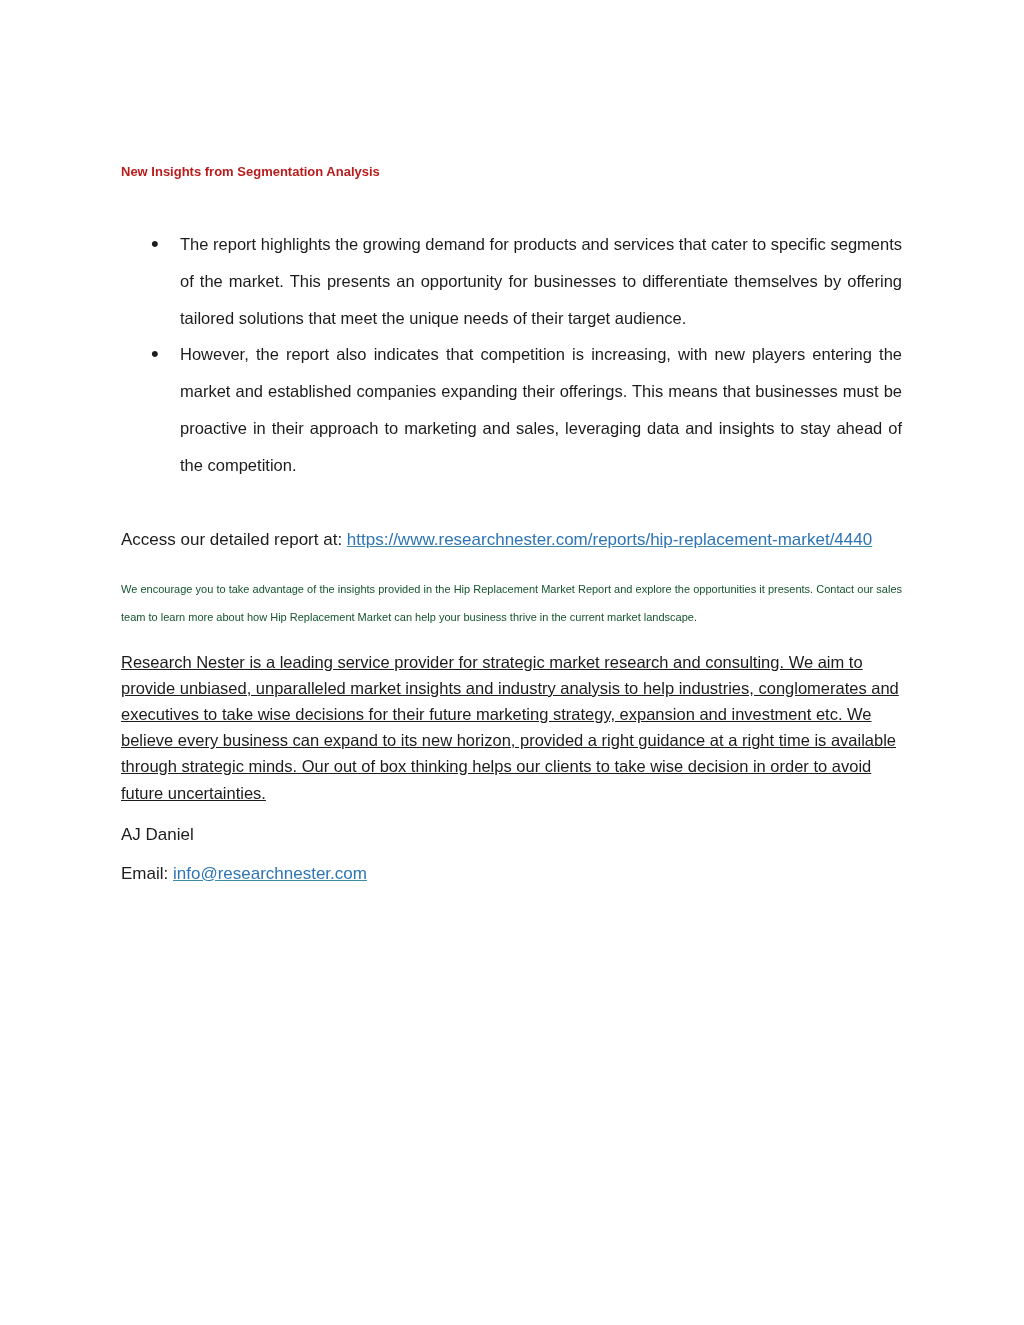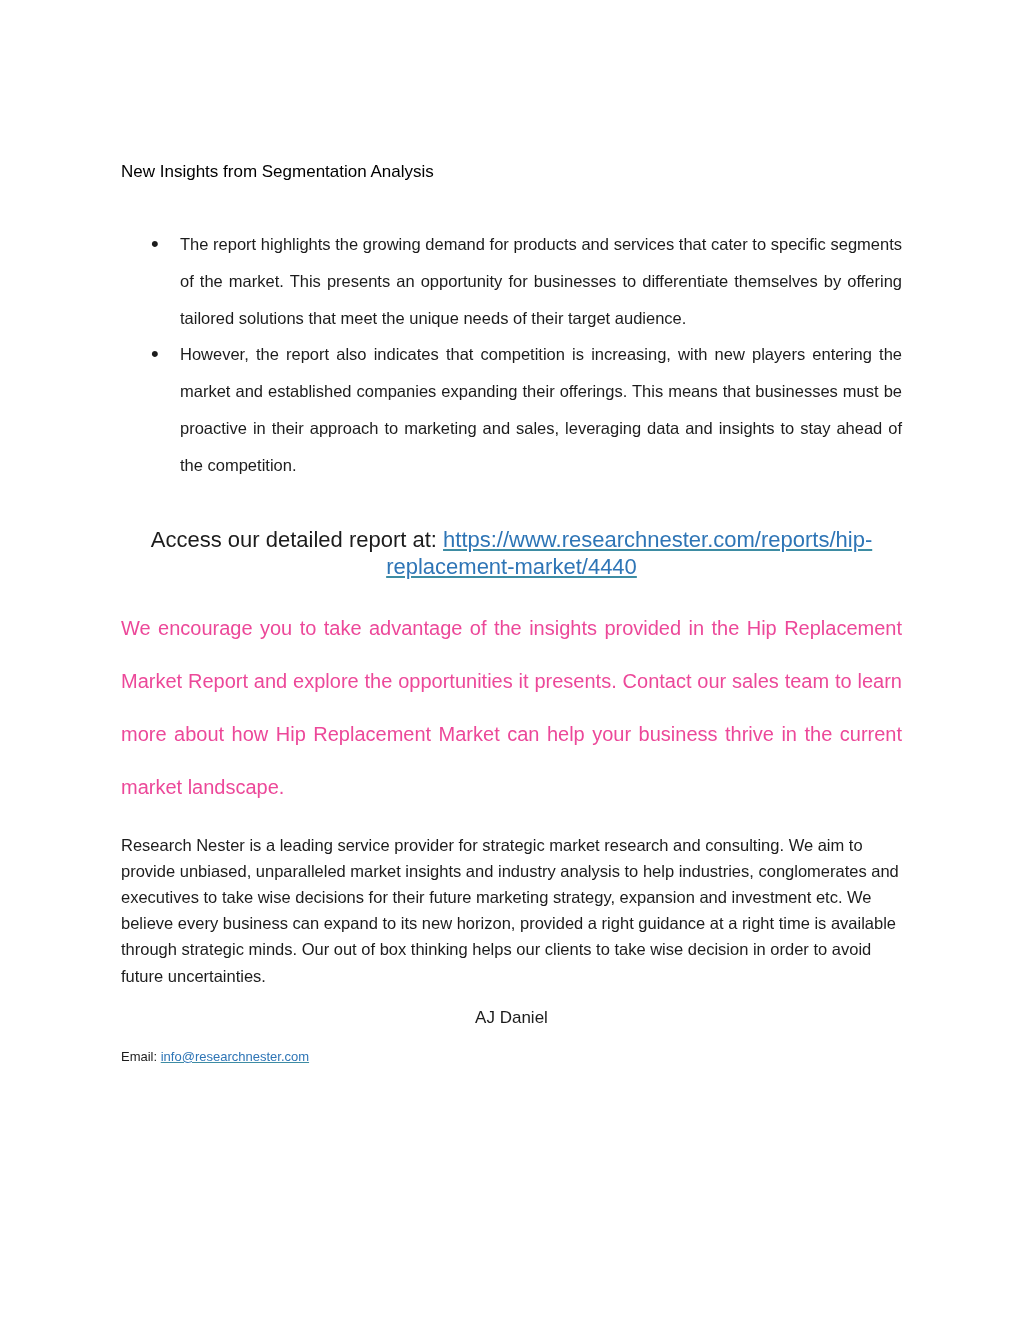--- a/index.html
+++ b/index.html
@@ -10,23 +10,23 @@
     overflow: hidden;
     font-family: "Liberation Sans", "DejaVu Sans", sans-serif;
     color: #1a1a1a;
   }
   .page {
     width: 1024px;
     height: 1325px;
     padding: 161px 122px 0 121px;
   }
   .doc-heading {
-    font-size: 17px;
-    font-weight: normal;
-    color: #000000;
+    font-size: 13px;
+    font-weight: bold;
+    color: #b91c1c;
     line-height: 22px;
   }
   ul.bullet-list {
     list-style: none;
     margin-top: 43px;
   }
   ul.bullet-list li {
     position: relative;
     padding-left: 59px;
     text-align: justify;
@@ -38,70 +38,70 @@
     content: "\2022";
     position: absolute;
     left: 30px;
     top: 0;
     font-size: 22px;
     line-height: 36.8px;
     color: #1c1c1c;
   }
   .report-access {
     margin-top: 42px;
-    font-size: 22px;
+    font-size: 17px;
     line-height: 27px;
-    text-align: center;
+    text-align: left;
     color: #1c1c1c;
   }
   a.doc-link {
     color: #2e75b6;
     text-decoration: underline;
     text-decoration-color: #3d8ca3;
     cursor: pointer;
     word-break: break-word;
   }
   .encourage {
     margin-top: 22px;
-    font-size: 20px;
-    line-height: 53px;
+    font-size: 11px;
+    line-height: 28px;
     text-align: justify;
-    color: #ec4899;
+    color: #14532d;
   }
   .about-heading {
     margin-top: 24px;
     font-size: 17px;
     font-weight: bold;
     color: #111111;
     line-height: 22px;
   }
   .about-body {
     margin-top: 18px;
     font-size: 16.5px;
     line-height: 26.2px;
     text-align: left;
     color: #1c1c1c;
+    text-decoration: underline;
   }
   .contact-heading {
     margin-top: 18px;
     font-size: 17px;
     font-weight: bold;
     color: #111111;
     line-height: 22px;
   }
   .contact-name {
     margin-top: 18px;
     font-size: 17px;
     line-height: 22px;
     color: #1c1c1c;
-    text-align: center;
   }
   .contact-email {
     margin-top: 17px;
-    font-size: 13px;
+    font-size: 17px;
     line-height: 22px;
     color: #1c1c1c;
   }
 </style>
 </head>
 <body>
 
 <div class="page">
 
   <div class="doc-heading">New Insights from Segmentation Analysis</div>

